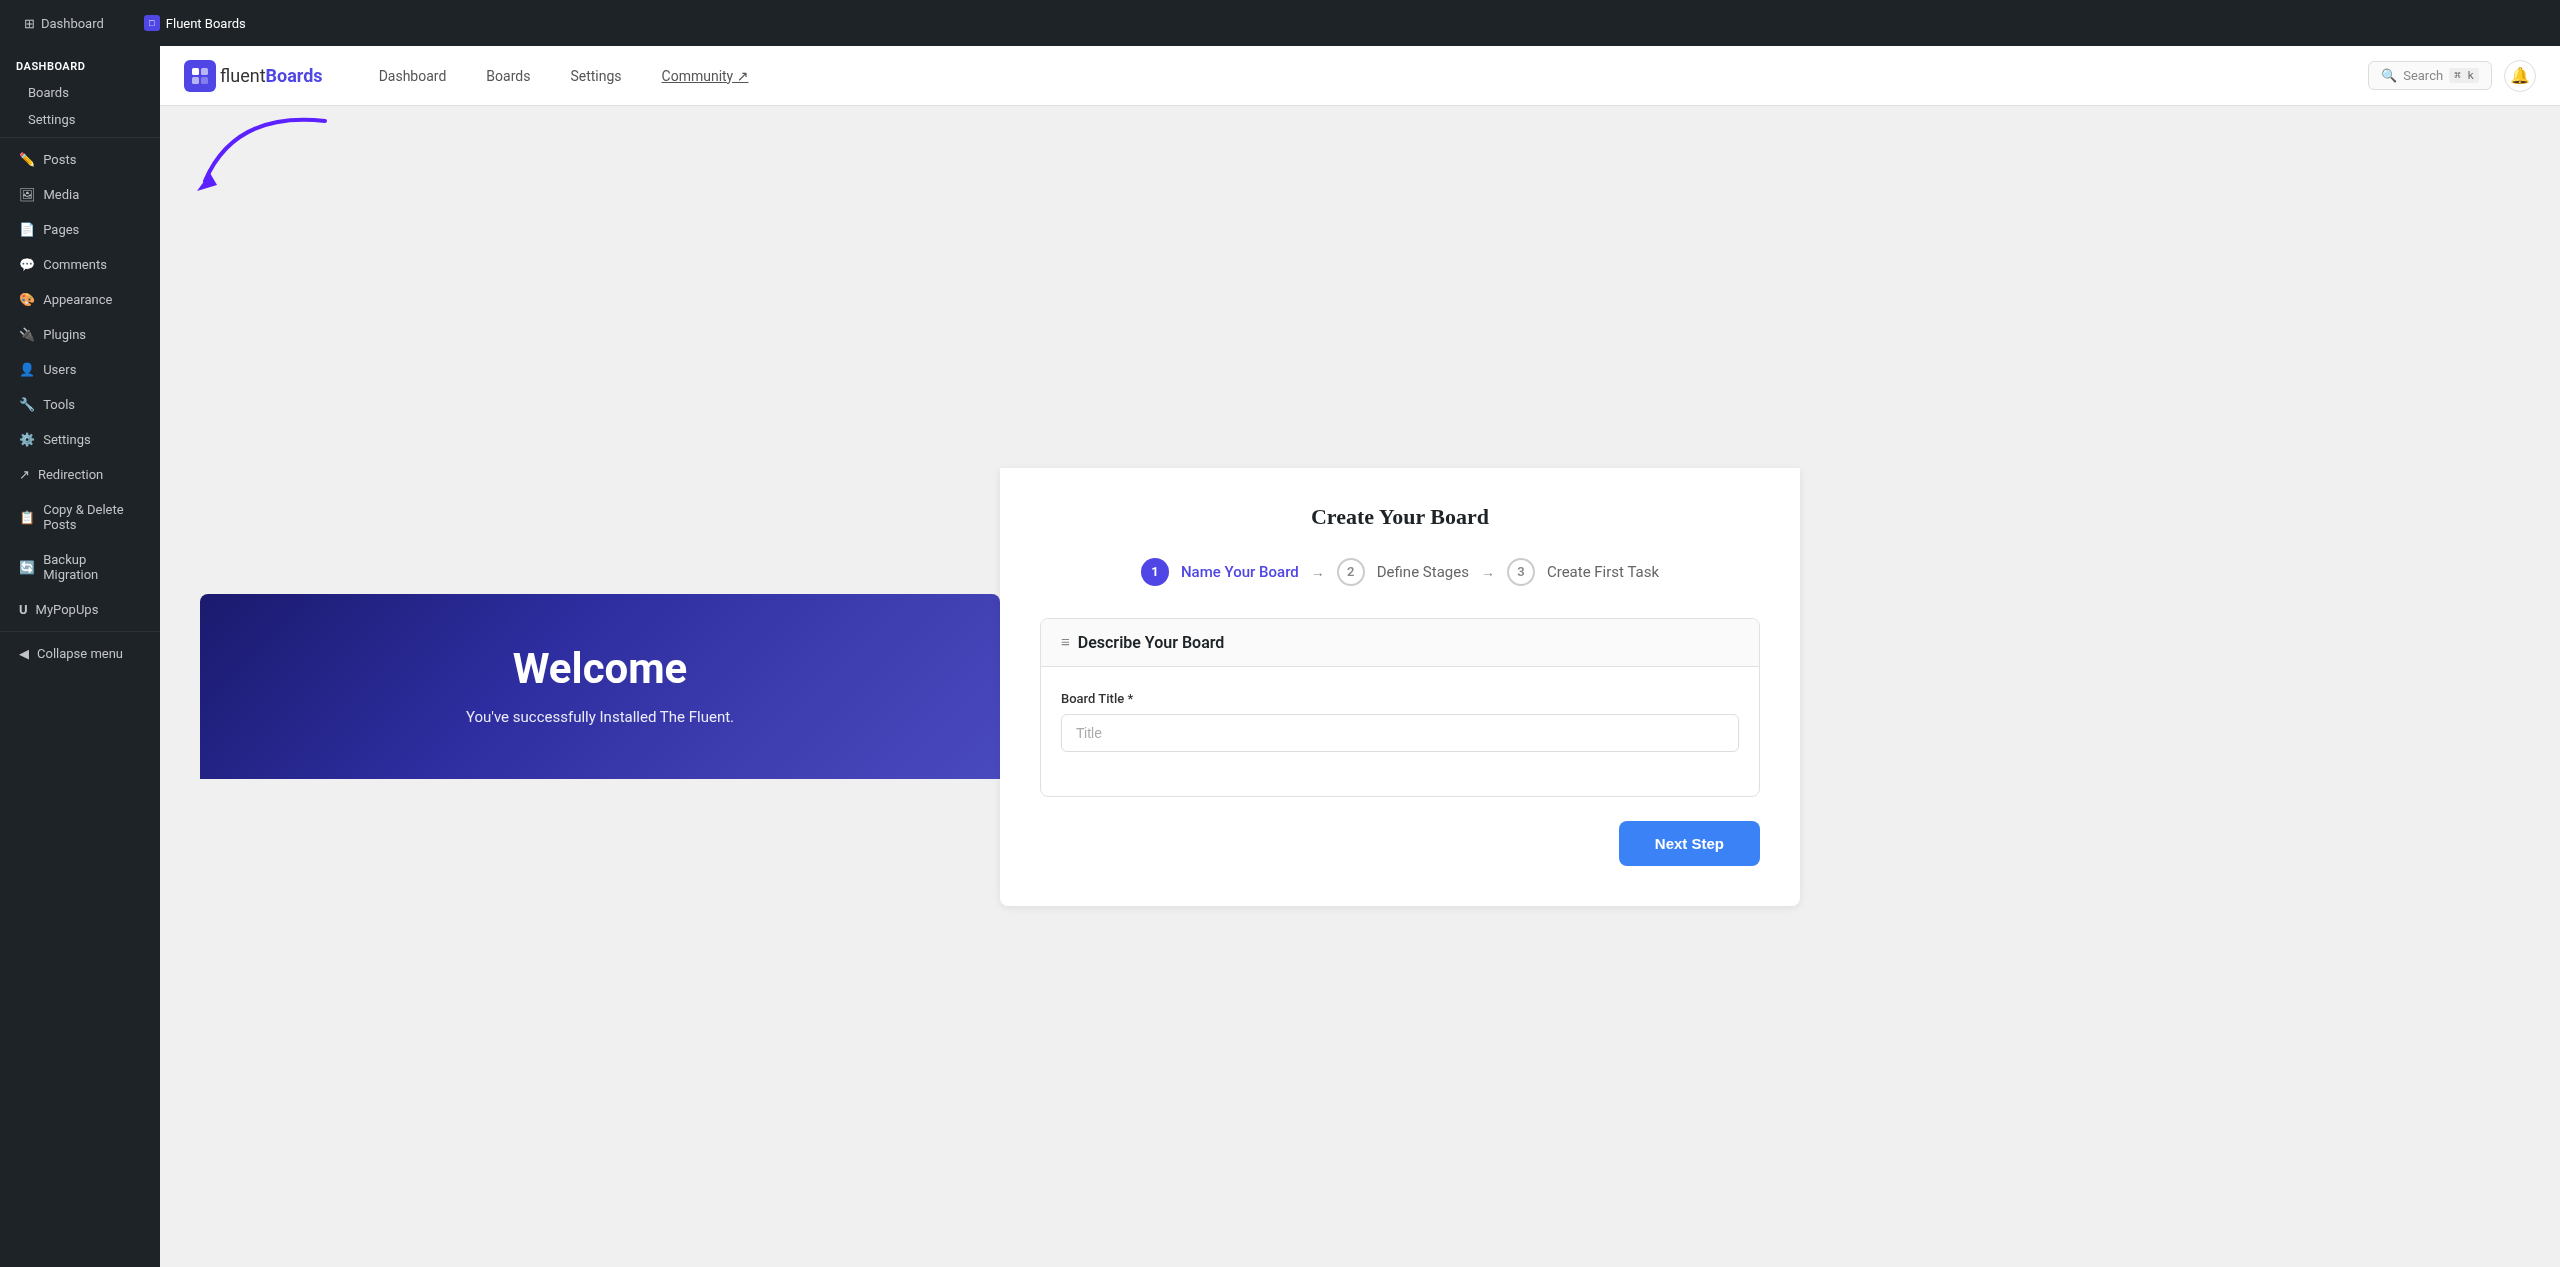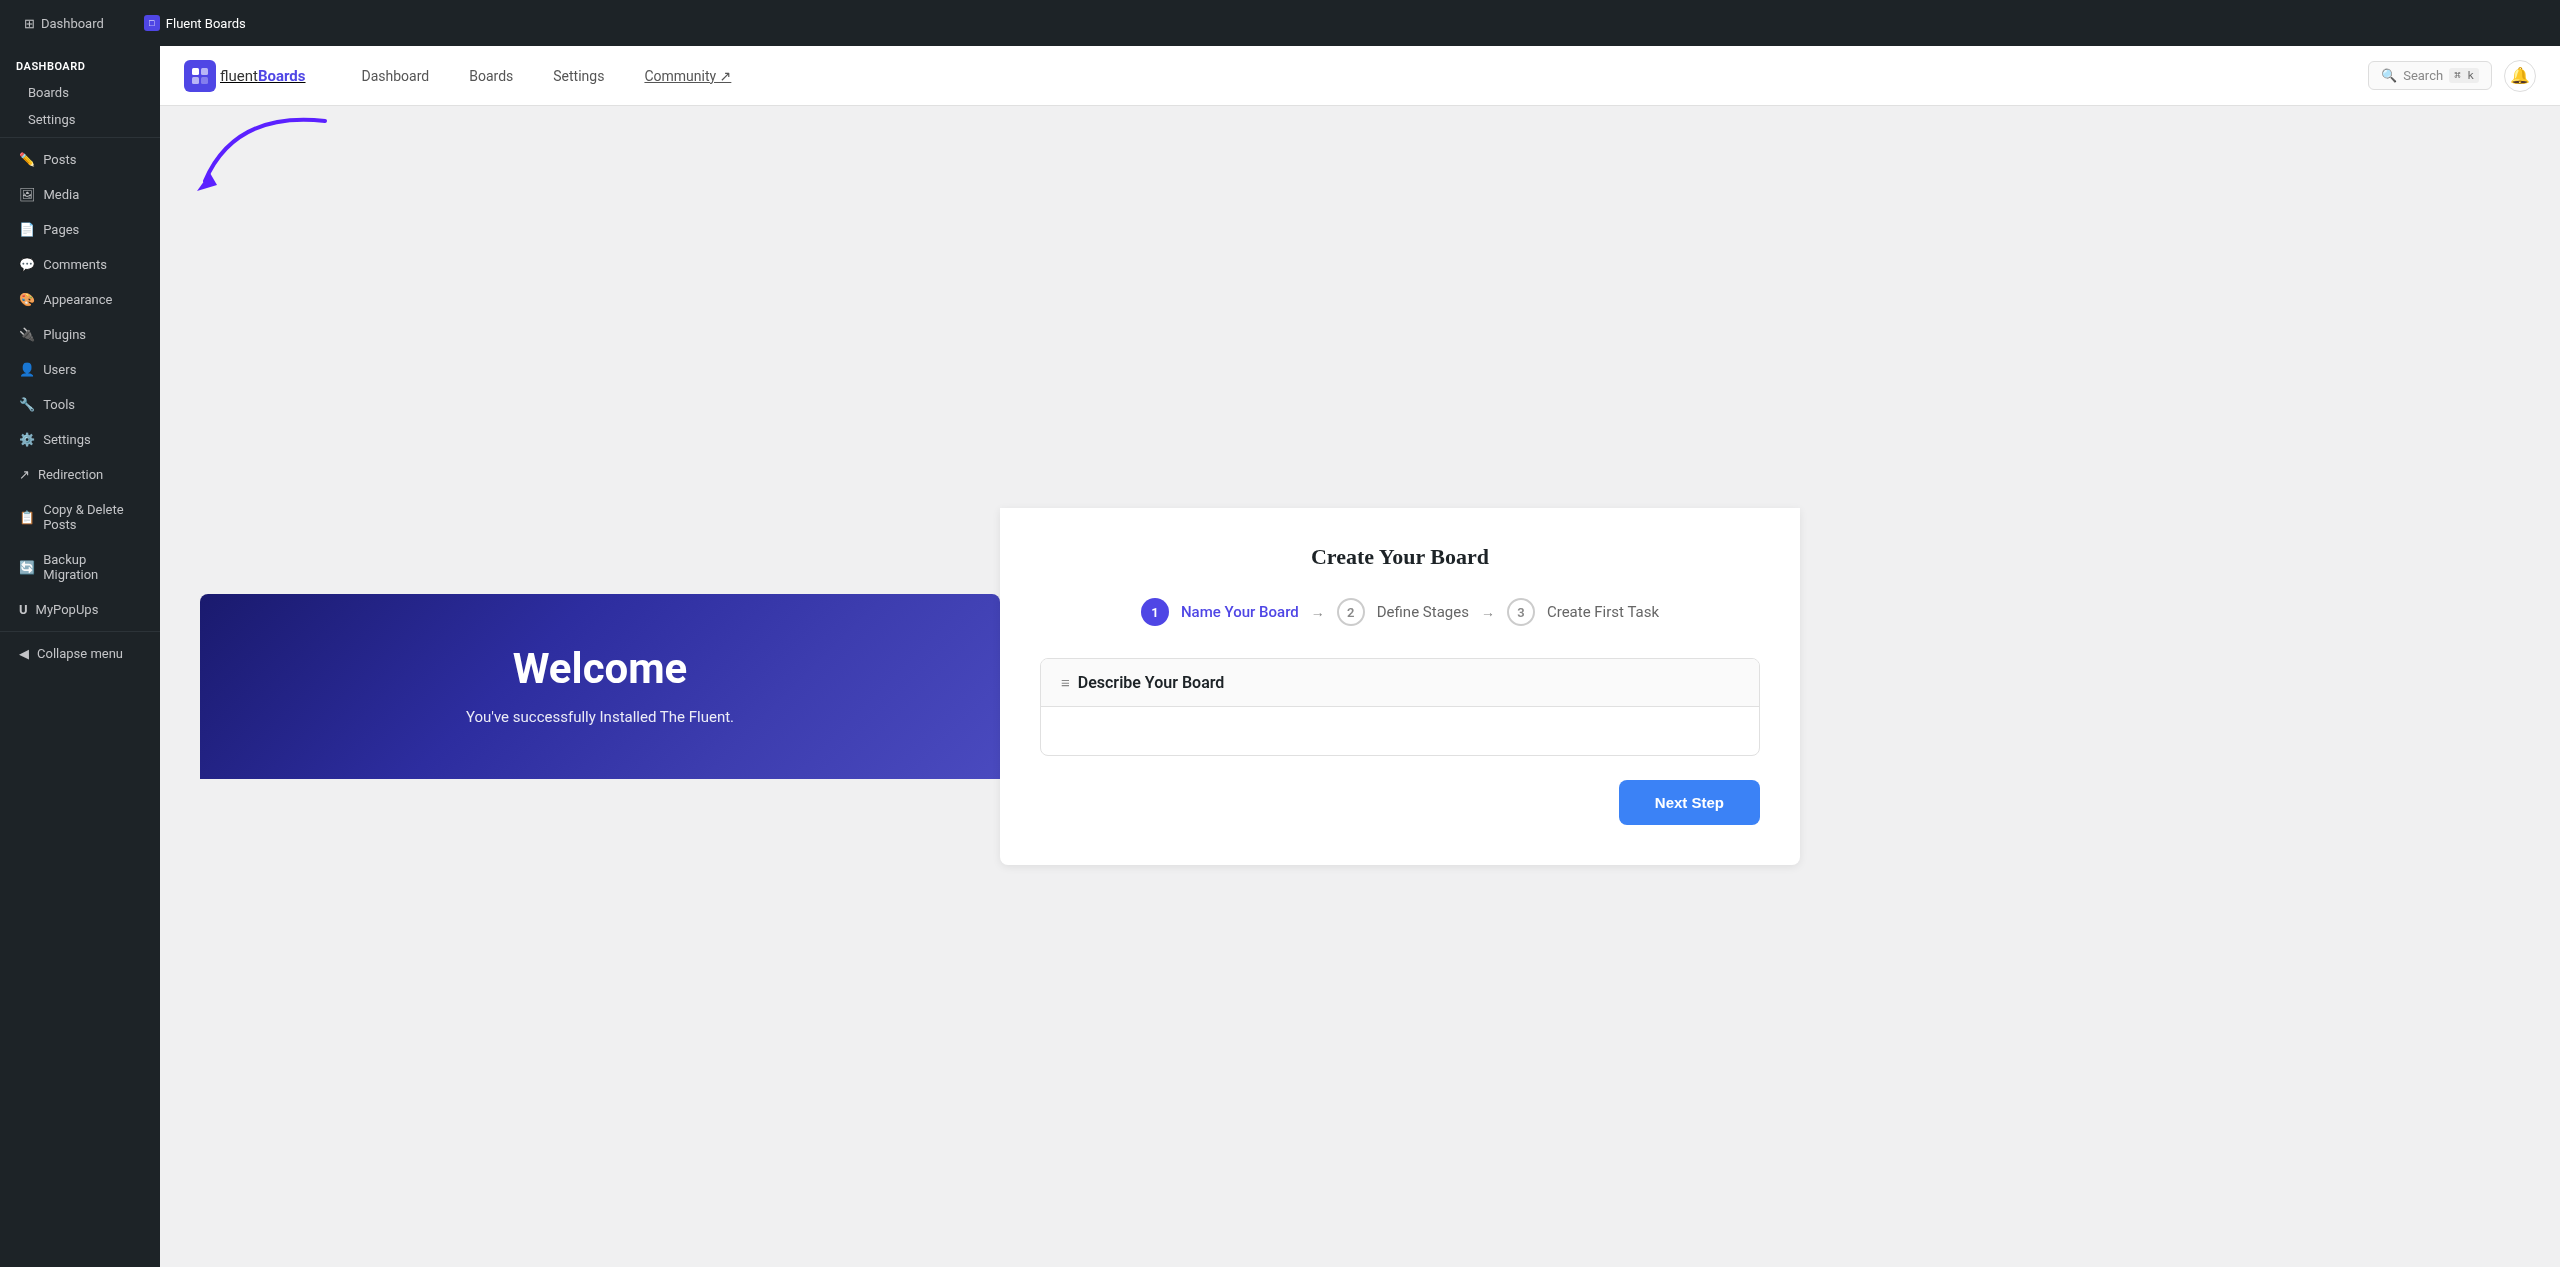--- a/index.html
+++ b/index.html
@@ -86,22 +86,21 @@
       background: #4f46e5;
       border-radius: 6px;
       display: flex;
       align-items: center;
       justify-content: center;
       color: #fff;
       font-weight: bold;
       font-size: 16px;
     }
     .logo-text {
-      font-size: 15px;
-      text-decoration: underline;
+      font-size: 18px;
     }
     .logo-text span:first-child { color: #333; font-weight: 400; }
     .logo-text span:last-child { color: #4f46e5; font-weight: 700; }
     .plugin-nav-items {
       display: flex;
       gap: 8px;
       flex: 1;
     }
     .plugin-nav-item {
       padding: 8px 16px;
@@ -475,20 +474,24 @@
           </div>
           <div class="step-label inactive">Create First Task</div>
         </div>
 
         <div class="form-section">
           <div class="form-section-header">
             <span style="color:#888;font-size:15px;">≡</span>
             <span class="form-section-title">Describe Your Board</span>
           </div>
           <div class="form-section-body">
+            <div class="form-field">
+              <label class="form-label">Board Title *</label>
+              <input class="form-input" type="text" placeholder="Title" style="">
+            </div>
           </div>
         </div>
 
         <div style="display:flex; justify-content:flex-end;">
           <button class="btn-next">Next Step</button>
         </div>
       </div>
     </div>
   </div>
 

